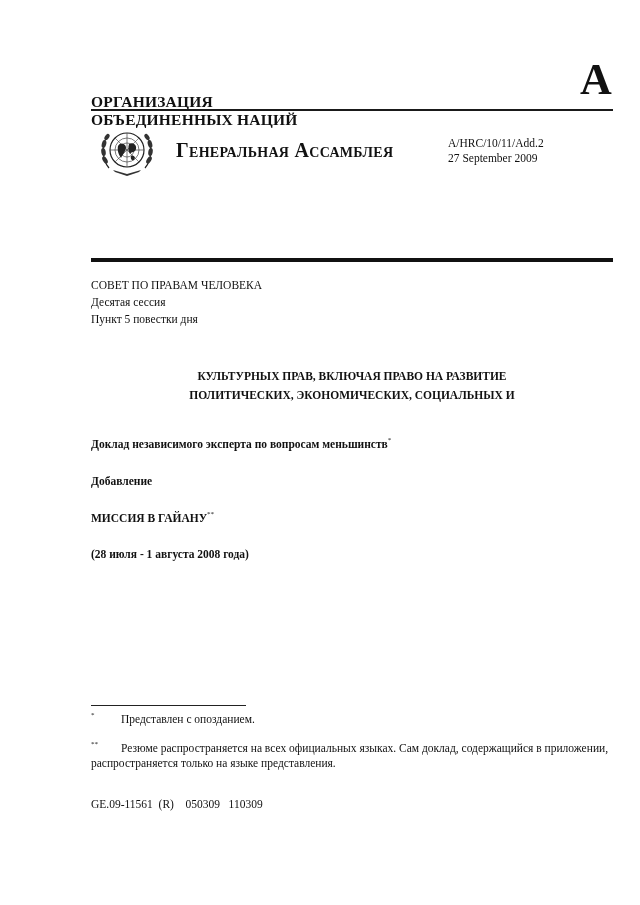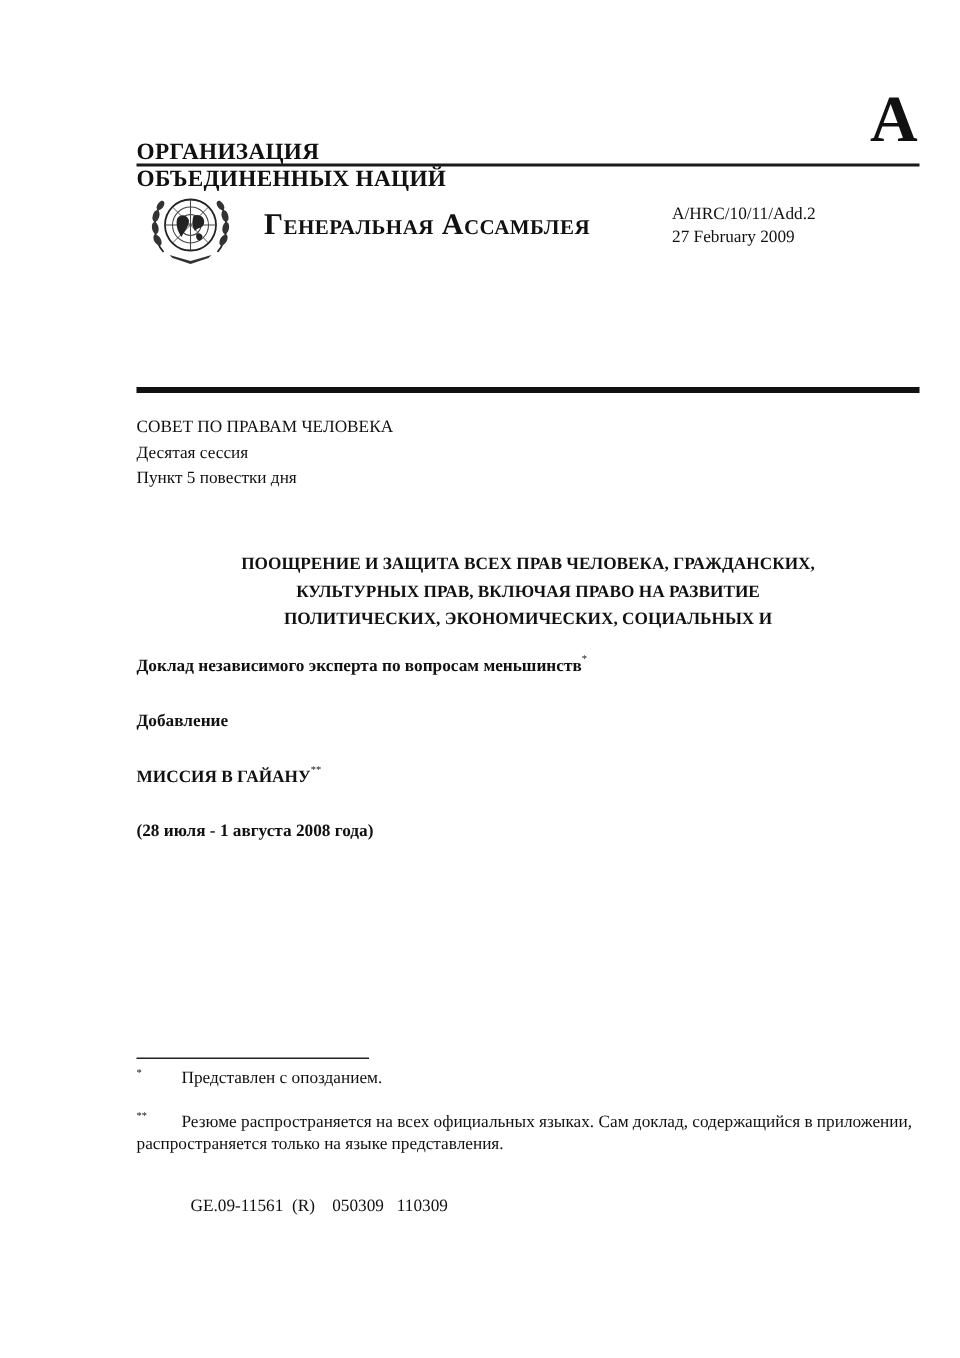--- a/index.html
+++ b/index.html
@@ -119,21 +119,20 @@
       left: 0; top: -4px;
       font-size: 7px;
     }
     .footnote .text { text-indent: 30px; }
 
     .doc-code {
       left: 91px; top: 797px;
       font-size: 11.5px;
       line-height: 15px;
       white-space: pre;
-      margin-left: 36px;
     }
   </style>
 </head>
 <body>
 
 <div class="abs org-name">
   <div>ОРГАНИЗАЦИЯ</div>
   <div>ОБЪЕДИНЕННЫХ НАЦИЙ</div>
 </div>
 
@@ -172,34 +171,33 @@
     <path d="M30 20 C34 18, 38 21, 37 25 C36 29, 33 27, 31 30 C29 27, 29 23, 30 20 Z" fill="#222"></path>
     <path d="M32 32 C35 31, 37 33, 35 36 C33 37, 31 35, 32 32 Z" fill="#222"></path>
   </svg>
 </div>
 
 <div class="abs assembly-title">Генеральная Ассамблея</div>
 
 <div class="abs symbol-block">
   <div class="grp">
     <div>A/HRC/10/11/Add.2</div>
-    <div>27 February 2009</div>
+    <div>27 September 2009</div>
   </div>
 </div>
 
 <div class="abs rule-thick"></div>
 
 <div class="abs council-block">
   <div>СОВЕТ ПО ПРАВАМ ЧЕЛОВЕКА</div>
   <div>Десятая сессия</div>
   <div>Пункт 5 повестки дня</div>
 </div>
 
 <div class="abs main-title">
-  <div>ПООЩРЕНИЕ И ЗАЩИТА ВСЕХ ПРАВ ЧЕЛОВЕКА, ГРАЖДАНСКИХ,</div>
   <div>КУЛЬТУРНЫХ ПРАВ, ВКЛЮЧАЯ ПРАВО НА РАЗВИТИЕ</div>
   <div>ПОЛИТИЧЕСКИХ, ЭКОНОМИЧЕСКИХ, СОЦИАЛЬНЫХ И</div>
 </div>
 
 <div class="abs center-line" style="top:436px;">
   <span>Доклад независимого эксперта по вопросам меньшинств</span><sup>*</sup>
 </div>
 
 <div class="abs center-line" style="top:473px;">Добавление</div>
 

